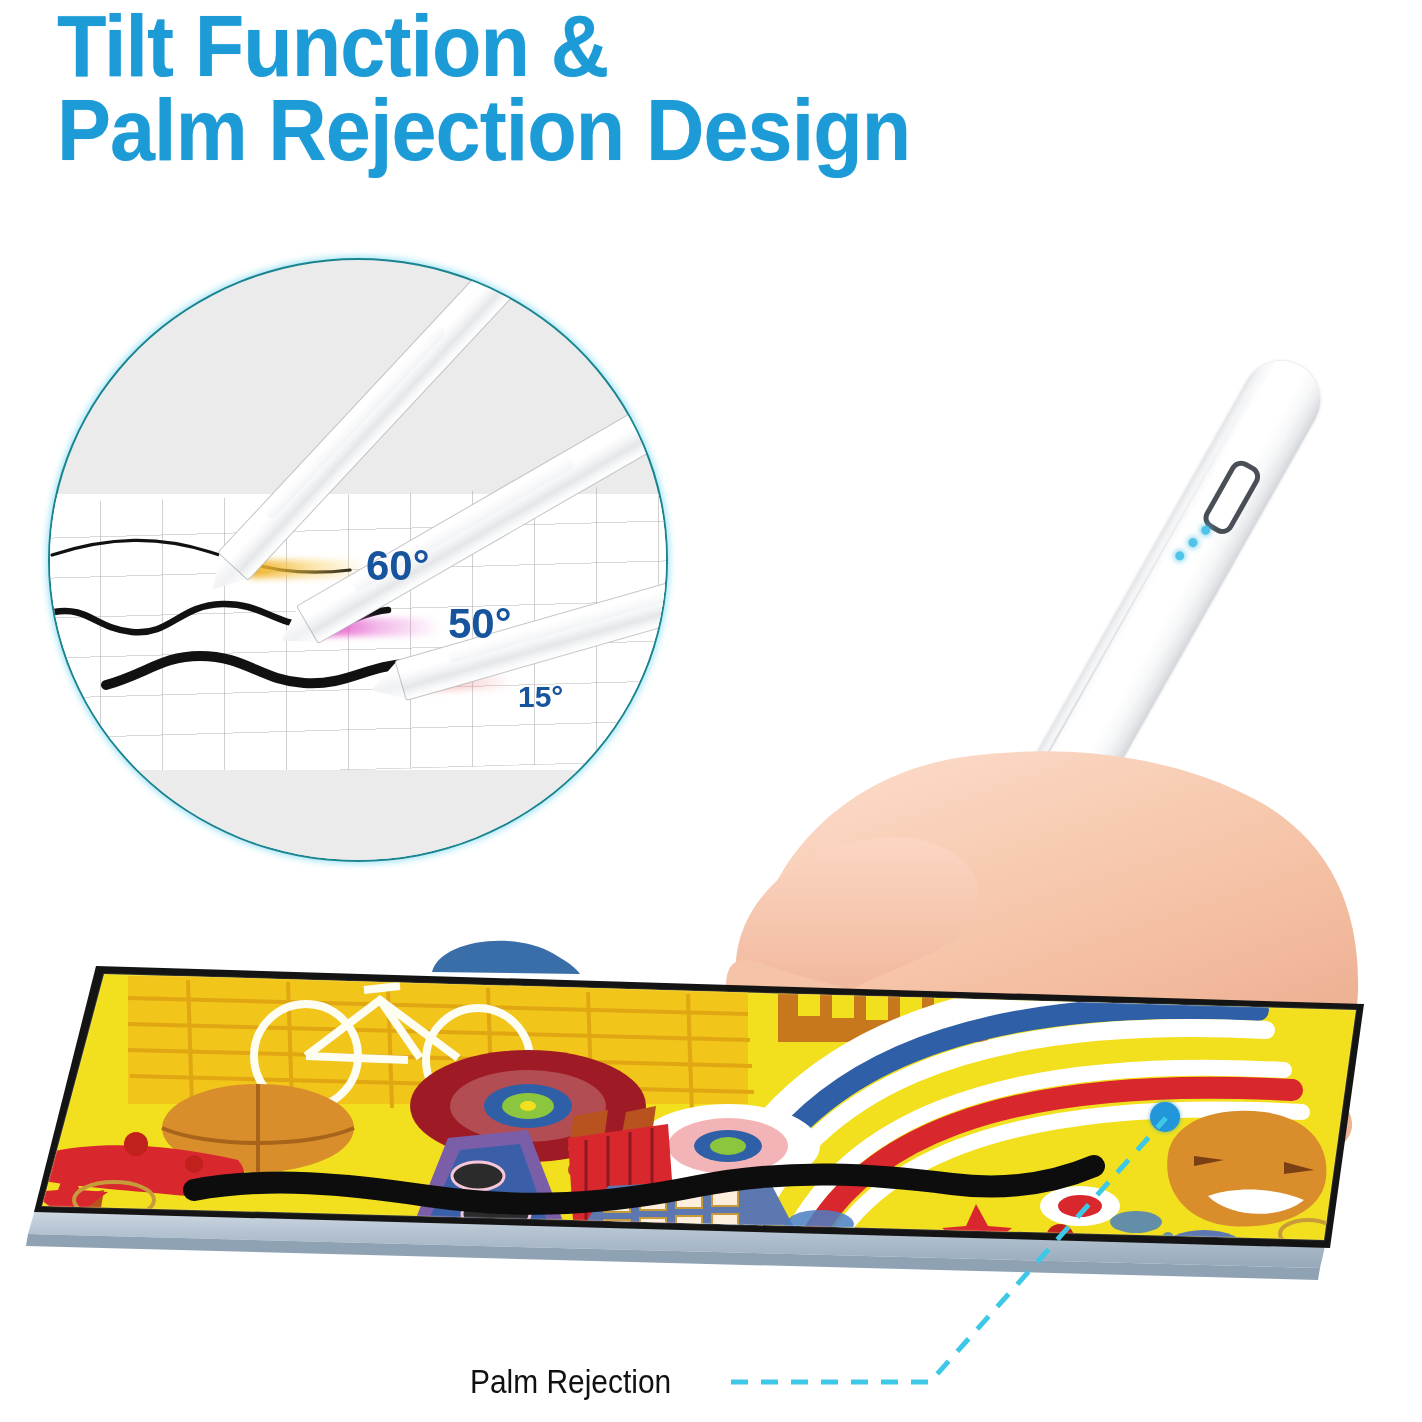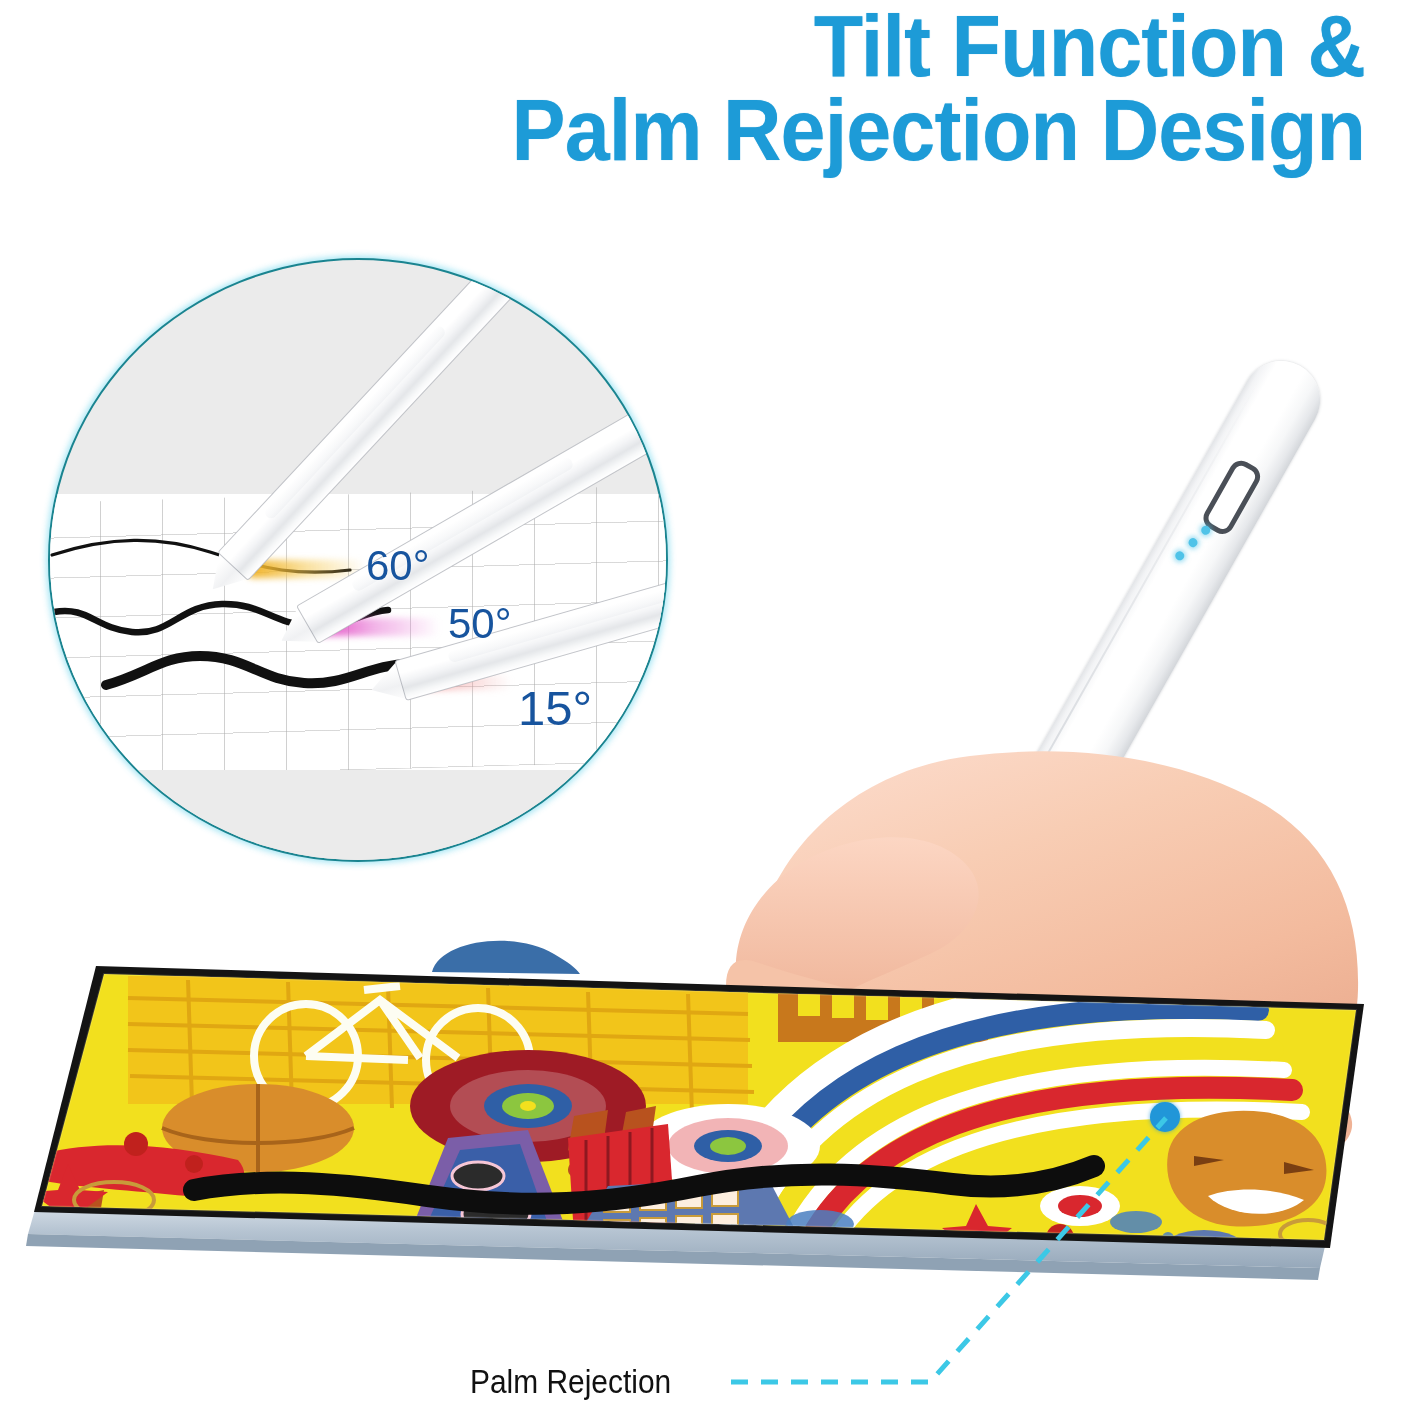--- a/index.html
+++ b/index.html
@@ -1,20 +1,20 @@
 <!DOCTYPE html>
 <html><head>
 <meta charset="utf-8">
 <style>
   html,body{margin:0;padding:0;background:#fff;}
   body{width:1422px;height:1422px;overflow:hidden;font-family:"Liberation Sans",sans-serif;}
   #stage{position:relative;width:1422px;height:1422px;background:#ffffff;overflow:hidden;}
 
   
-  .title-block{position:absolute;left:0;top:4px;width:1422px;text-align:right;}
+  .title-block{position:absolute;left:0;top:4px;width:1422px;text-align:left;}
   .title-line{
     font-family:"Liberation Sans",sans-serif;
     font-weight:700;
     color:#1D9BD7;
     letter-spacing:-1px;
     line-height:0.96;
     transform:scaleX(0.92);
     text-shadow:0 0 1px #8ccbe8;
   }
   .title-line.l1{font-size:88px;}
@@ -63,21 +63,21 @@
     position:absolute;left:-30px;top:0;width:34px;height:100%;
     background:linear-gradient(180deg,#ffffff 20%,#f0f1f3 60%,#ffffff 100%);
     clip-path:polygon(100% 0%, 100% 100%, 0% 52%);
     border-left:0;
   }
   .glow{position:absolute;height:16px;border-radius:8px;filter:blur(3px);}
 
   .angle-label{
     position:absolute;
     font-family:"Liberation Sans",sans-serif;
-    font-weight:400;color:#17549E;
+    font-weight:700;color:#17549E;
     text-shadow:0 0 2px rgba(255,255,255,.9);
   }
 
   
   .stylus{
     position:absolute;
     left:828px;top:252px;
     width:78px;height:880px;
     transform-origin:50% 100%;
     transform:rotate(29.5deg);
@@ -168,21 +168,21 @@
     </div>
 
     <div class="tiltpen" style="left:356px;top:420px;width:380px;height:42px;transform:rotate(-16deg) translateY(-21px);">
       <div class="nib"></div>
       <div class="body"></div>
       <div class="facet"></div>
     </div>
 
     <span class="angle-label" style="left:316px;top:282px;font-size:42px;">60°</span>
     <span class="angle-label" style="left:398px;top:340px;font-size:42px;">50°</span>
-    <span class="angle-label" style="left:468px;top:420px;font-size:49px;">15°</span>
+    <span class="angle-label" style="left:468px;top:420px;font-size:30px;">15°</span>
   </div>
 
   <div class="stylus">
     <div class="barrel"></div>
     <div class="seam"></div>
     <div class="btn"></div>
     <div class="led" style="left:42%;top:21.0%;"></div>
     <div class="led" style="left:36%;top:23.0%;"></div>
     <div class="led" style="left:30%;top:25.0%;"></div>
   </div>

